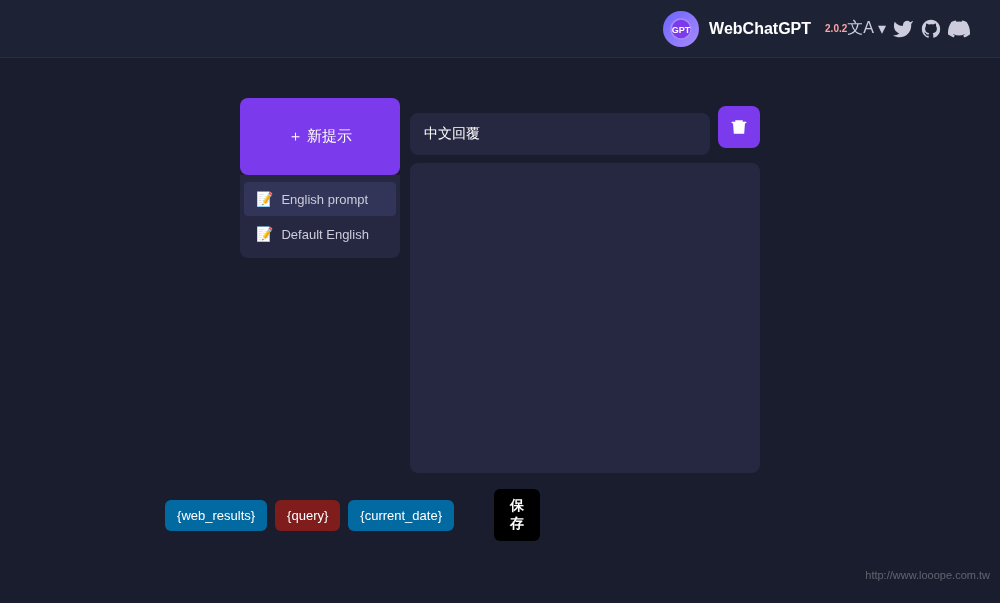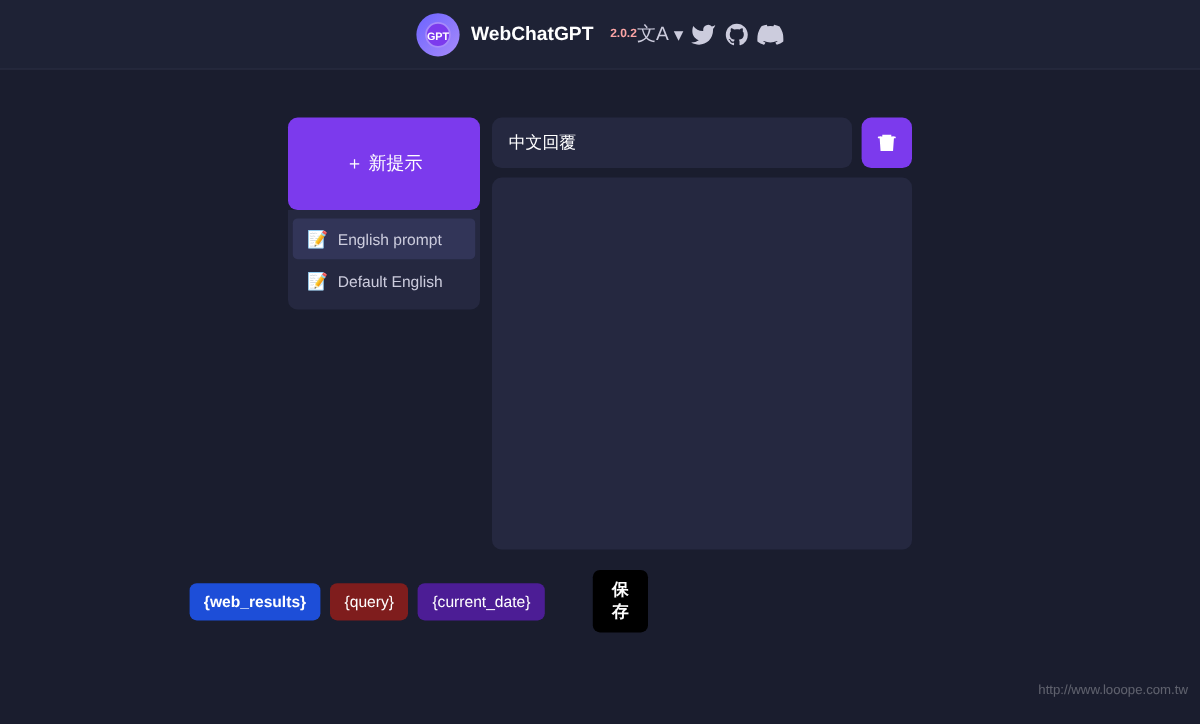--- a/index.html
+++ b/index.html
@@ -15,21 +15,21 @@
       font-family: -apple-system, BlinkMacSystemFont, 'Segoe UI', sans-serif;
       color: #ffffff;
       overflow: hidden;
       position: relative;
     }
 
     
     .header {
       display: flex;
       align-items: center;
-      justify-content: center;
+      justify-content: flex-end;
       padding: 10px 30px;
       background-color: #1e2235;
       height: 58px;
       border-bottom: 1px solid #2a2d42;
     }
 
     .header-left {
       display: flex;
       align-items: center;
       gap: 10px;
@@ -158,20 +158,21 @@
     .name-input {
       flex: 1;
       background-color: #252840;
       border: none;
       border-radius: 8px;
       padding: 10px 14px;
       font-size: 14px;
       color: #ffffff;
       outline: none;
       height: 42px;
+      margin-top: 15px;
     }
 
     .delete-btn {
       background-color: #7c3aed;
       border: none;
       border-radius: 8px;
       width: 42px;
       height: 42px;
       display: flex;
       align-items: center;
@@ -220,30 +221,29 @@
       border: none;
       border-radius: 6px;
       padding: 8px 12px;
       font-size: 13px;
       font-weight: 500;
       cursor: pointer;
       color: white;
     }
 
     .tag-web-results {
-      background-color: #1d4ed8;
-      font-weight: bold;
+      background-color: #0369a1;
     }
 
     .tag-query {
       background-color: #7f1d1d;
     }
 
     .tag-current-date {
-      background-color: #4c1d95;
+      background-color: #0369a1;
     }
 
     .save-btn {
       background-color: #000000;
       border: none;
       border-radius: 6px;
       padding: 8px 16px;
       font-size: 14px;
       font-weight: 700;
       color: white;

